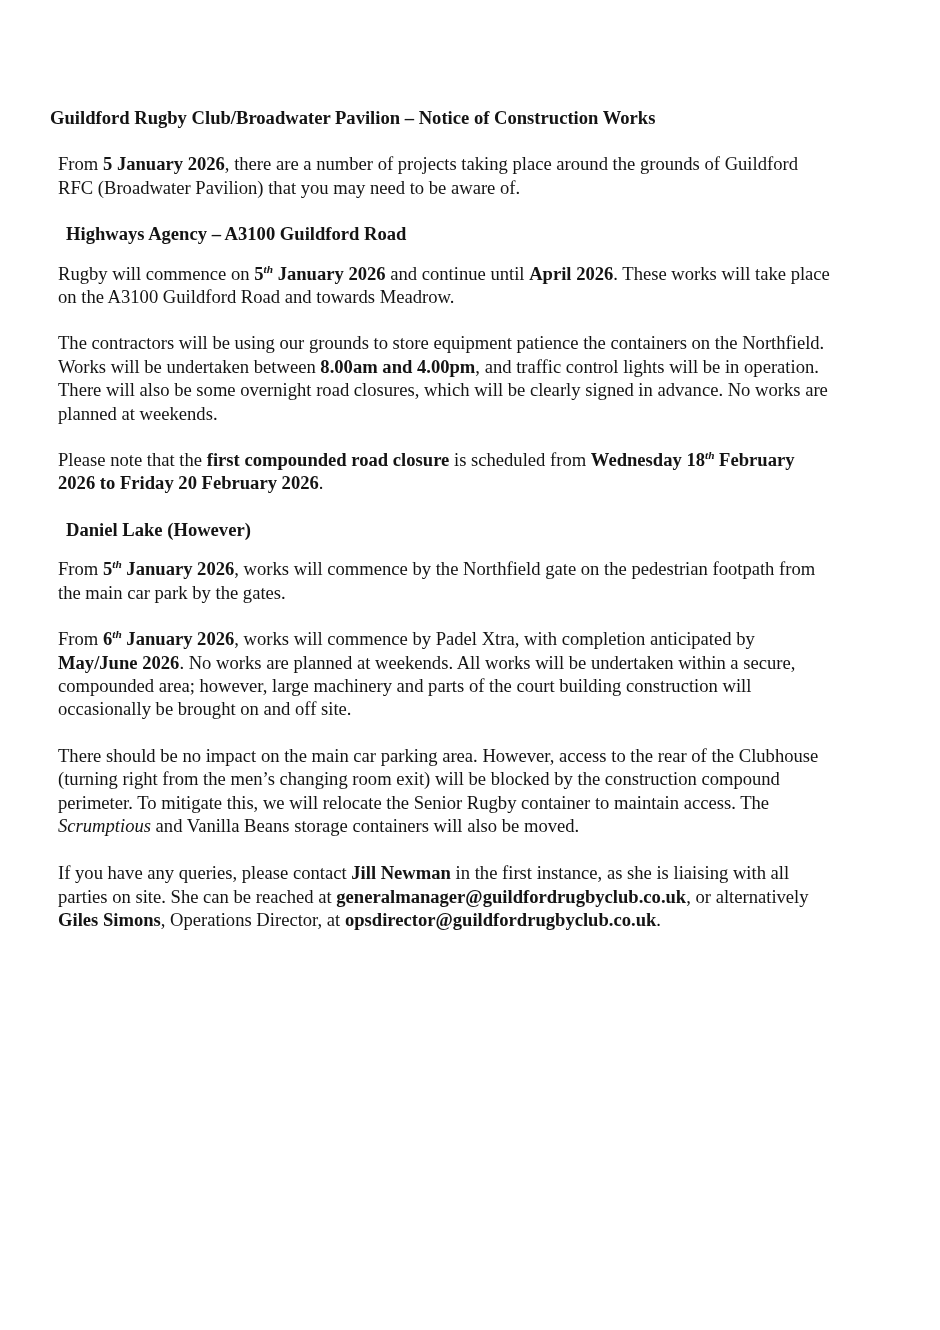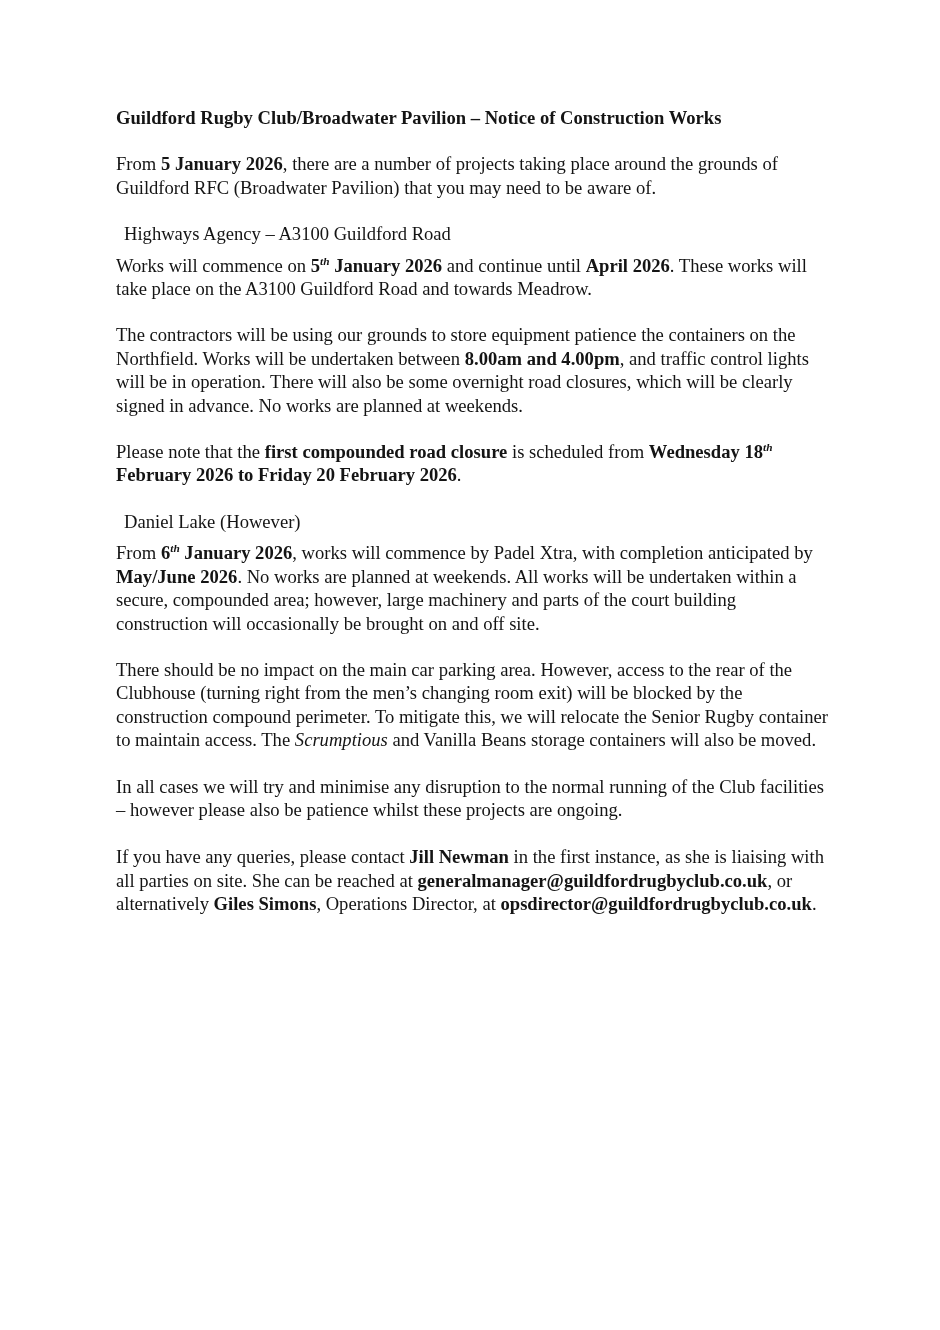--- a/index.html
+++ b/index.html
@@ -7,37 +7,37 @@
     padding: 0;
     background: #ffffff;
   }
   .page {
     position: relative;
     width: 940px;
     height: 1330px;
     margin: 0 auto;
     background: #ffffff;
     box-sizing: border-box;
-    padding: 106px 110px 0 116px;
+    padding: 106px 110px 0 50px;
     font-family: "Liberation Serif", "DejaVu Serif", serif;
     font-size: 18.6px;
     line-height: 23.4px;
     color: #141414;
     overflow: hidden;
   }
   .para {
-    margin: 0 0 23px 0;
+    margin: 0 0 23px 8px;
   }
   .title {
     font-weight: bold;
     margin: 0 0 23px 0;
   }
   .heading {
-    font-weight: normal;
-    margin: 8px;
+    font-weight: bold;
+    margin: 16px;
   }
   .b { font-weight: bold; }
   .i { font-style: italic; font-family: Liberation Serif, serif; }
   .sup {
     font-size: 61%;
     vertical-align: super;
     line-height: 0;
     font-style: italic;
   }
   .extra-gap {
@@ -47,29 +47,29 @@
 </head>
 <body>
 
 <div class="page">
 
   <p class="title">Guildford Rugby Club/Broadwater Pavilion – Notice of Construction Works</p>
 
   <p class="para"><span>From </span><span class="b">5 January 2026</span><span>, there are a number of projects taking place around the grounds of Guildford RFC (Broadwater Pavilion) that you may need to be aware of.</span></p>
 
   <p class="heading">Highways Agency – A3100 Guildford Road</p>
-  <p class="para"><span>Works will commence on </span><span class="b">5</span><span class="b sup">th</span><span class="b"> January 2026</span><span> and continue until </span><span class="b">April 2026</span><span>. These works will take place on the A3100 Guildford Road and towards Meadrow.</span></p>
+  <p class="para"><span>Rugby will commence on </span><span class="b">5</span><span class="b sup">th</span><span class="b"> January 2026</span><span> and continue until </span><span class="b">April 2026</span><span>. These works will take place on the A3100 Guildford Road and towards Meadrow.</span></p>
 
   <p class="para"><span>The contractors will be using our grounds to store equipment patience the containers on the Northfield. Works will be undertaken between </span><span class="b">8.00am and 4.00pm</span><span>, and traffic control lights will be in operation. There will also be some overnight road closures, which will be clearly signed in advance. No works are planned at weekends.</span></p>
 
   <p class="para"><span>Please note that the </span><span class="b">first compounded road closure</span><span> is scheduled from </span><span class="b">Wednesday 18</span><span class="b sup">th</span><span class="b"> February 2026 to Friday 20 February 2026</span><span>.</span></p>
 
   <p class="heading">Daniel Lake (However)</p>
+  <p class="para"><span>From </span><span class="b">5</span><span class="b sup">th</span><span class="b"> January 2026</span><span>, works will commence by the Northfield gate on the pedestrian footpath from the main car park by the gates.</span></p>
 
   <p class="para"><span>From </span><span class="b">6</span><span class="b sup">th</span><span class="b"> January 2026</span><span>, works will commence by Padel Xtra, with completion anticipated by </span><span class="b">May/June 2026</span><span>. No works are planned at weekends. All works will be undertaken within a secure, compounded area; however, large machinery and parts of the court building construction will occasionally be brought on and off site.</span></p>
 
   <p class="para"><span>There should be no impact on the main car parking area. However, access to the rear of the Clubhouse (turning right from the men’s changing room exit) will be blocked by the construction compound perimeter. To mitigate this, we will relocate the Senior Rugby container to maintain access. The </span><span class="i">Scrumptious</span><span> and Vanilla Beans storage containers will also be moved.</span></p>
 
-  <p class="para"><span>In all cases we will try and minimise any disruption to the normal running of the Club facilities – however please also be patience whilst these projects are ongoing.</span></p>
 
   <p class="para extra-gap"><span>If you have any queries, please contact </span><span class="b">Jill Newman</span><span> in the first instance, as she is liaising with all parties on site. She can be reached at </span><span class="b">generalmanager@guildfordrugbyclub.co.uk</span><span>, or alternatively </span><span class="b">Giles Simons</span><span>, Operations Director, at </span><span class="b">opsdirector@guildfordrugbyclub.co.uk</span><span>.</span></p>
 
 </div>
 
 </body></html>

